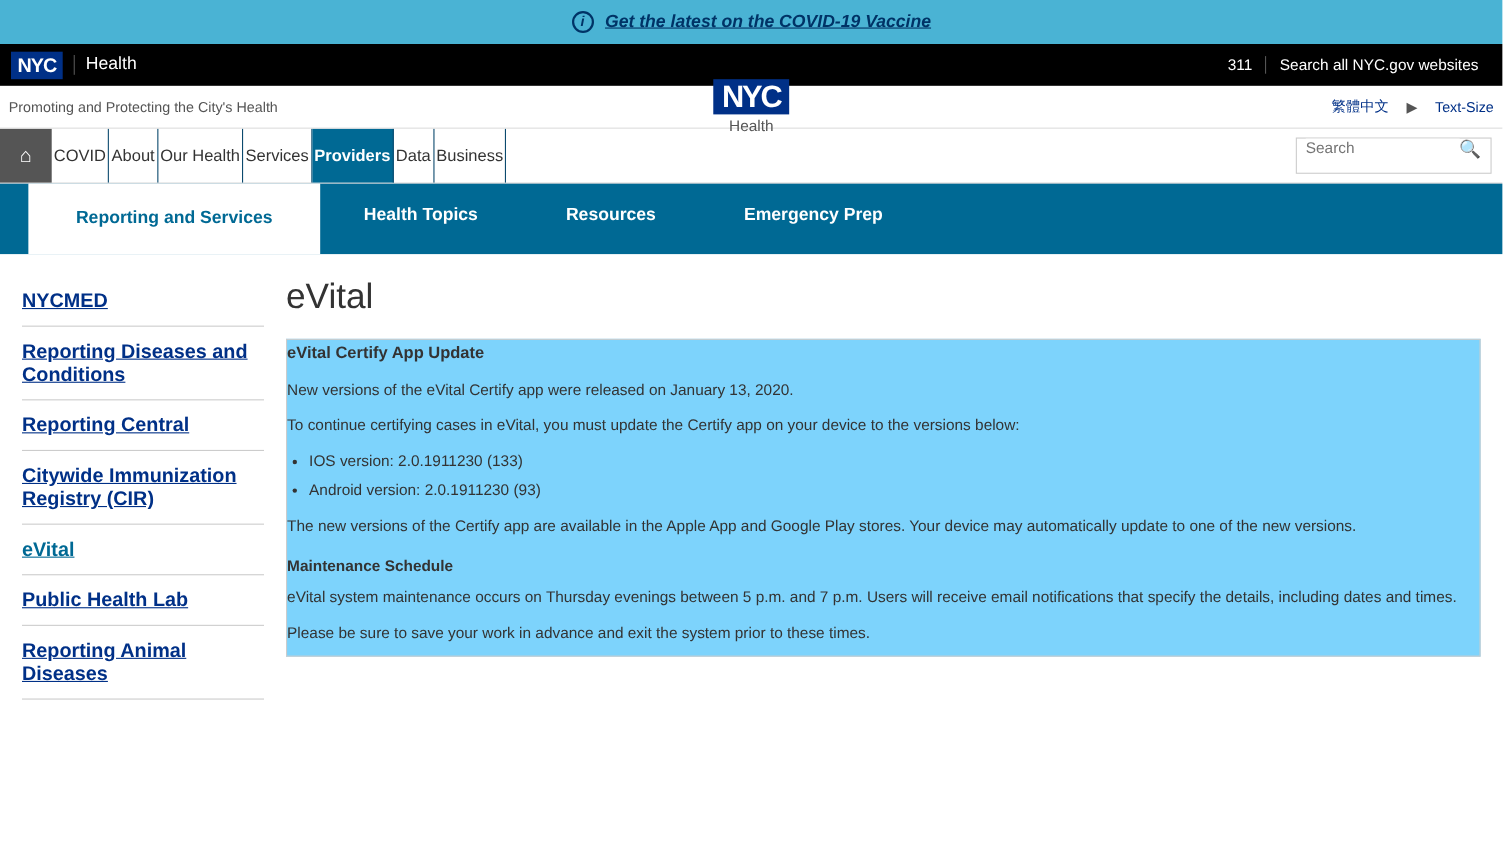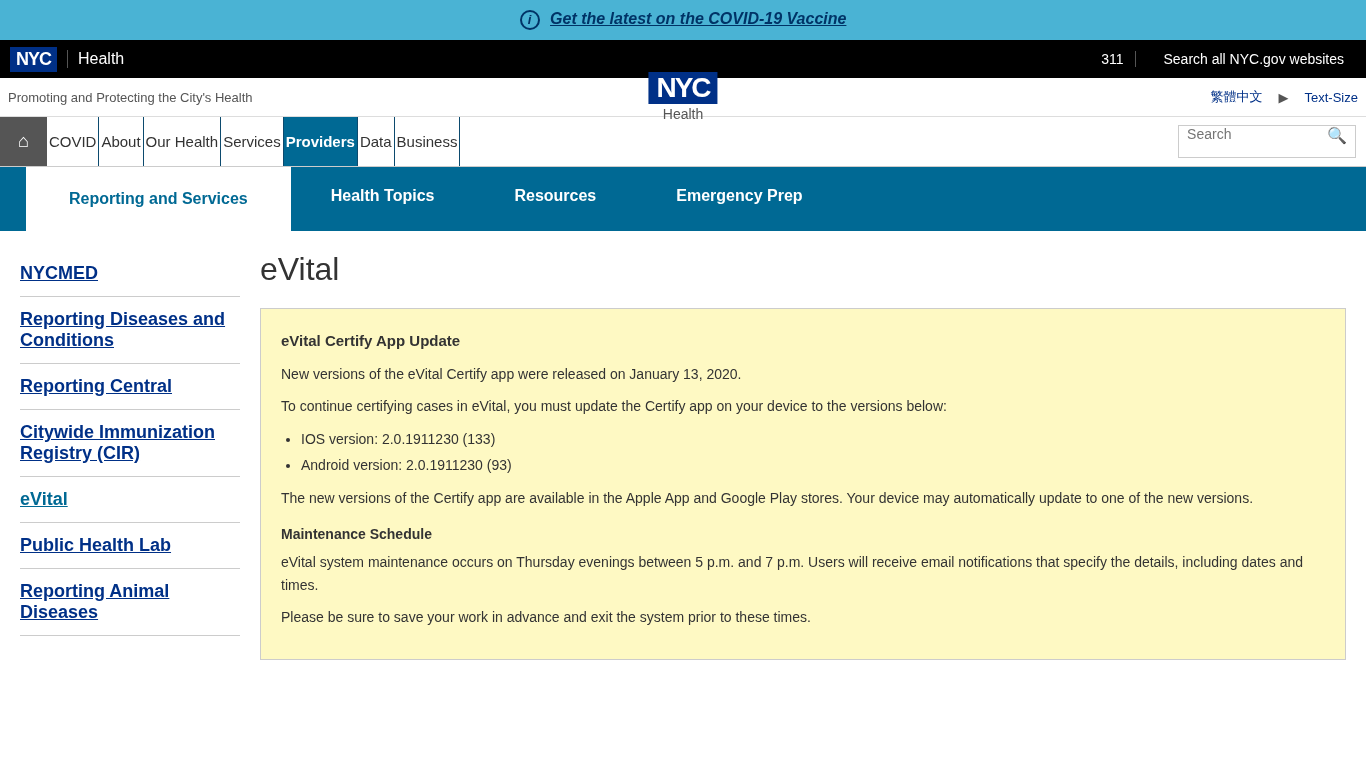--- a/index.html
+++ b/index.html
@@ -54,21 +54,21 @@
     .top-bar .dept-name {
       color: #fff;
       font-size: 16px;
       border-left: 1px solid #555;
       padding-left: 10px;
     }
     .top-bar .right-section {
       margin-left: auto;
       display: flex;
       align-items: center;
-      gap: 15px;
+      gap: 0;
     }
     .top-bar .phone-311 {
       color: #fff;
       padding: 0 12px;
       border-right: 1px solid #555;
       font-size: 14px;
     }
     .top-bar .search-all {
       color: #fff;
       padding: 0 12px;
@@ -235,22 +235,21 @@
       flex: 1;
     }
     .main-content h1 {
       font-size: 32px;
       color: #333;
       margin-bottom: 20px;
       font-weight: normal;
     }
     .update-box {
       border: 1px solid #ccc;
-      background: #fef9c3;
-      padding: 20px;
+      background: #7dd3fc;
       font-size: 14px;
       line-height: 1.6;
     }
     .update-box h3 {
       font-size: 15px;
       font-weight: bold;
       margin-bottom: 10px;
     }
     .update-box p {
       margin-bottom: 10px;

